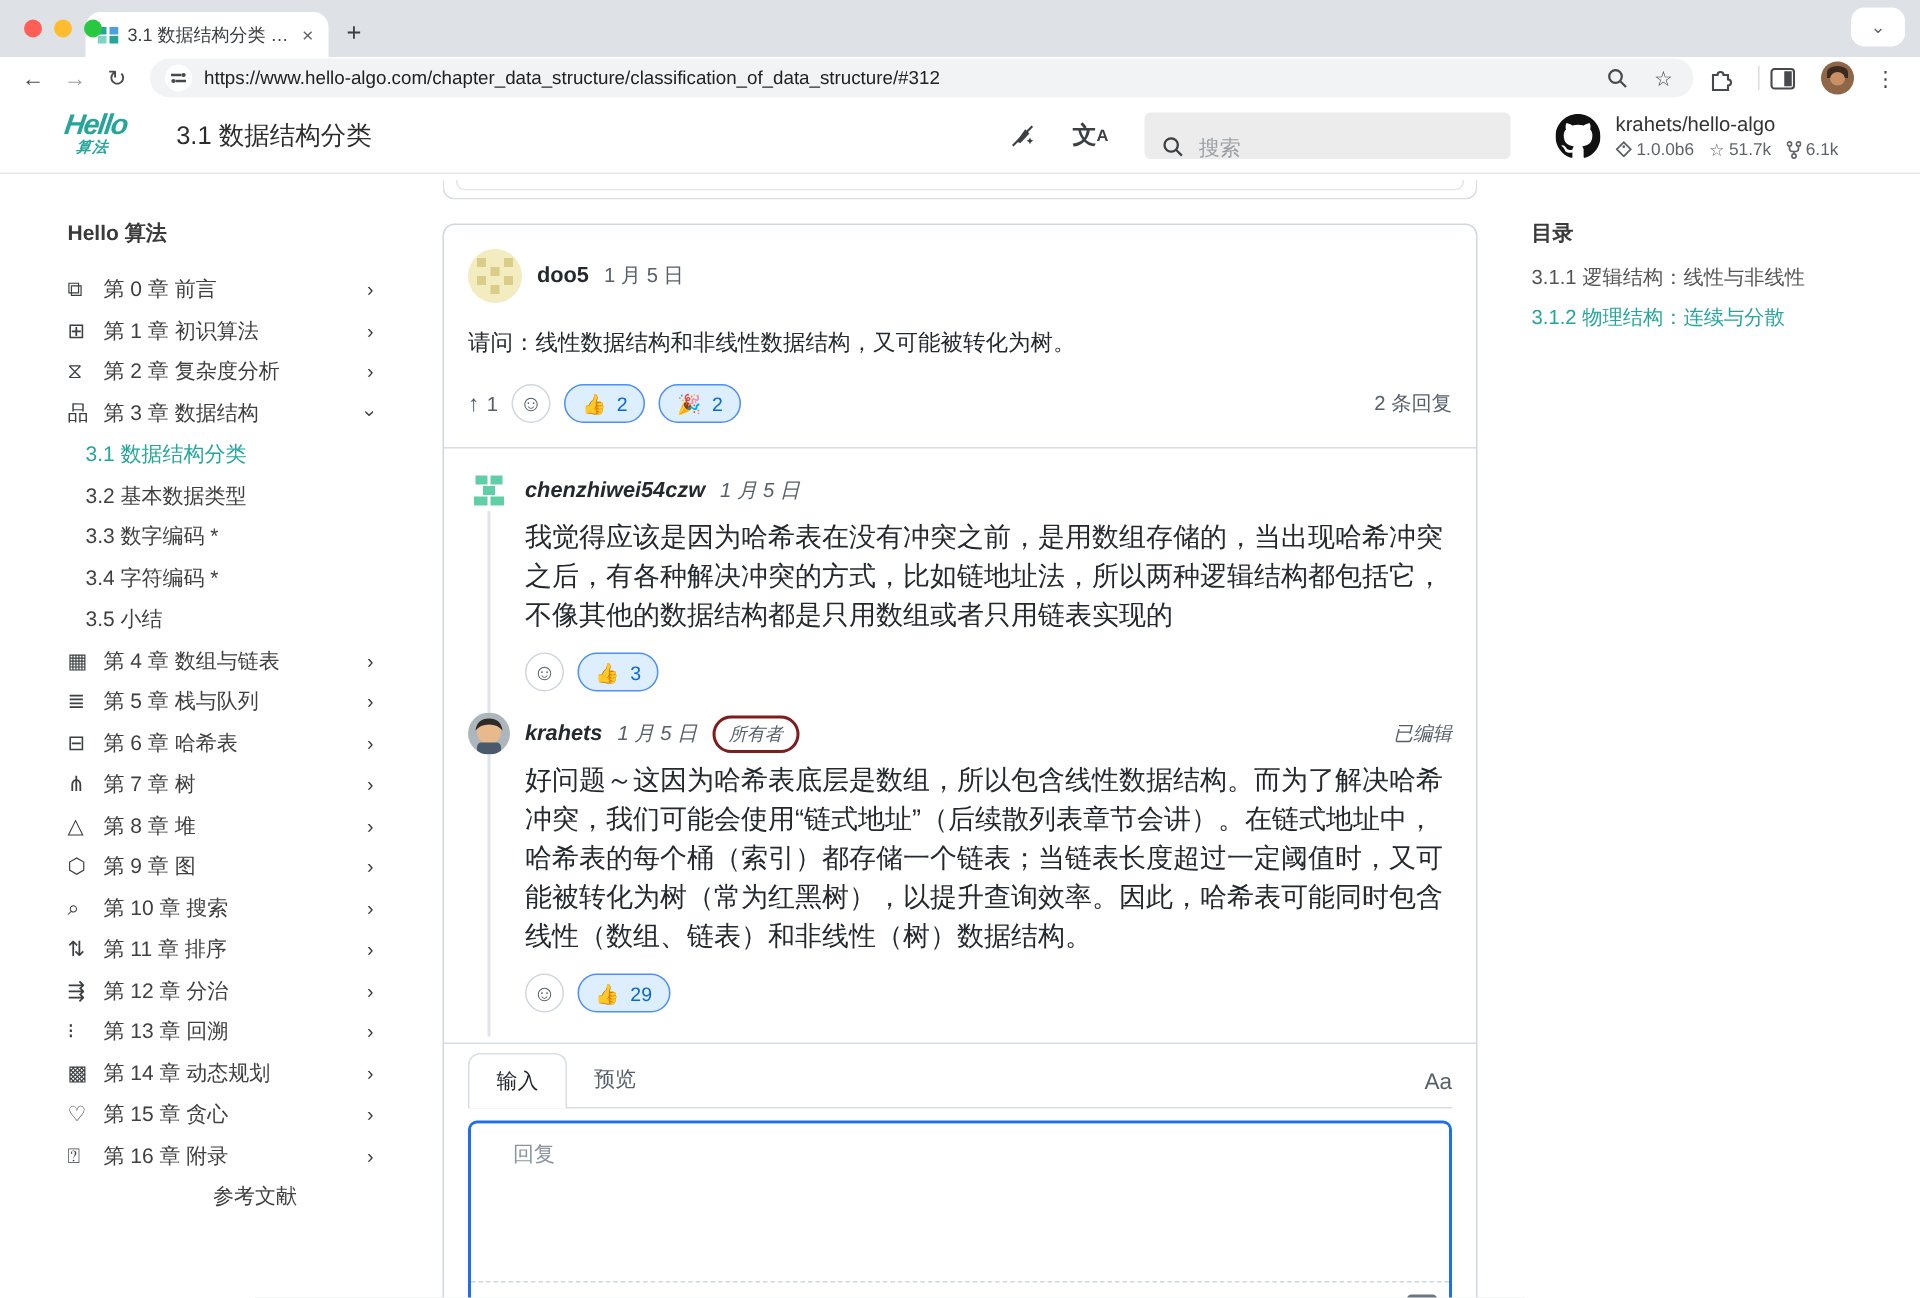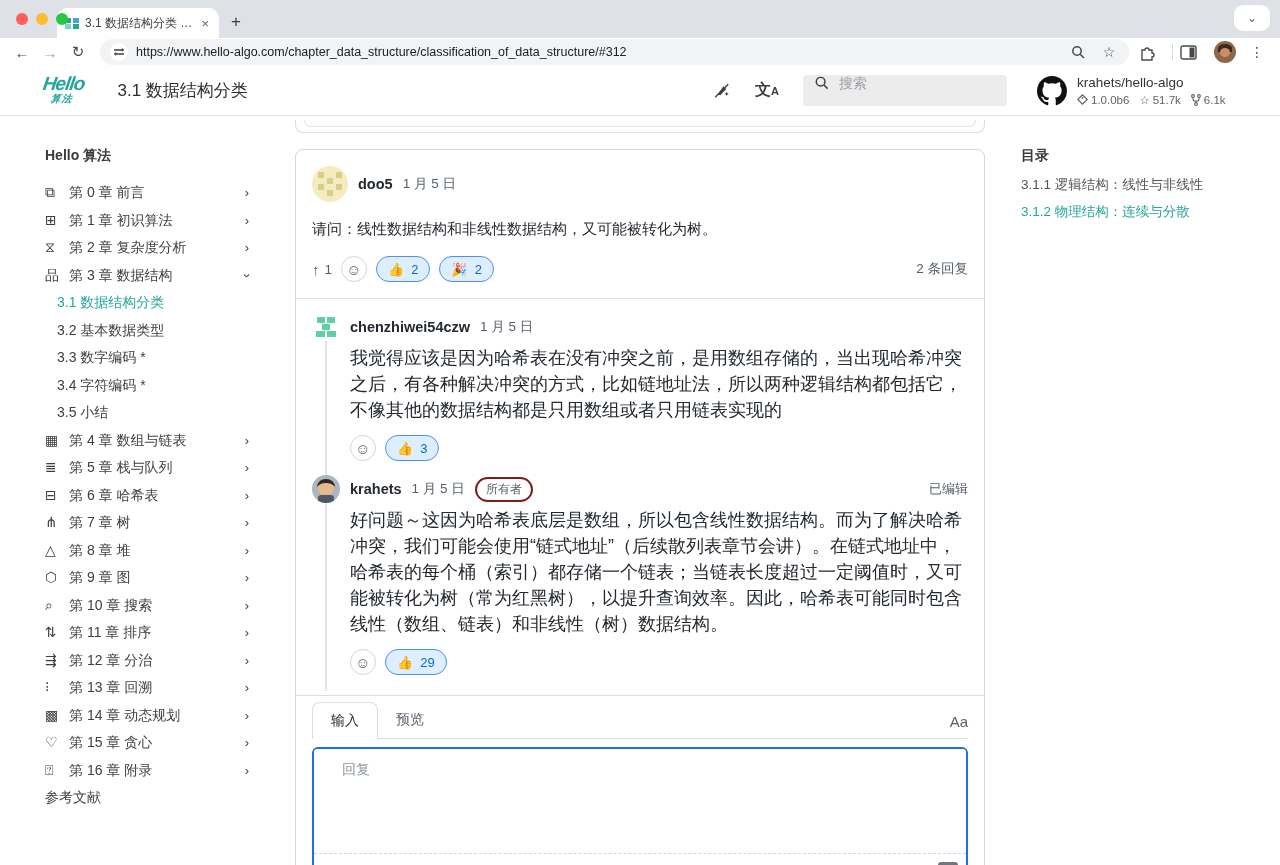--- a/index.html
+++ b/index.html
@@ -37,42 +37,42 @@
   
   .siteheader { height:50px; background:#fff; border-bottom:1px solid #e4e6e8; display:flex; align-items:center; padding:0 28px 0 42px; }
   .logo { color:#26a69a; font-weight:bold; font-style:italic; font-size:19px; letter-spacing:-1px;
           transform:skewX(-8deg); line-height:15px; text-align:center; }
   .logo small{ display:block; font-size:10px; letter-spacing:1px; }
   .page-title { margin-left:34px; font-size:17px; color:#2d2d2d; }
   .hspacer { flex:1; }
   .hicon { color:#3c4043; margin-right:24px; font-size:17px; display:flex; align-items:center; }
   .trans-ic { font-size:16px; font-weight:bold; }
   .trans-ic sub { font-size:11px; font-weight:bold; }
-  .searchbox { width:204px; height:31px; background:#ececec; border-radius:4px; display:flex; align-items:flex-start; padding:0 12px; gap:10px; }
+  .searchbox { width:244px; height:31px; background:#ececec; border-radius:4px; display:flex; align-items:flex-end; padding:0 12px; gap:10px; }
   .searchbox input { border:none; background:transparent; outline:none; font-size:14px; width:100%;
                      font-family:"Liberation Sans","DejaVu Sans",sans-serif; color:#333; }
   .searchbox input::placeholder { color:#9aa0a6; }
   .ghblock { display:flex; align-items:center; gap:10px; margin-left:30px; min-width:215px; }
   .ghcol { display:flex; flex-direction:column; gap:3px; }
   .ghname { font-size:13.5px; color:#333; }
   .ghstats { display:flex; gap:10px; font-size:11.5px; color:#5f6368; align-items:center; }
   .ghstat { display:flex; align-items:center; gap:3px; }
 
   
   .content { display:flex; background:#fff; height:749px; }
   .sidebar { width:295px; flex:none; padding:26px 0 0 45px; font-size:14px; color:#404040; }
   .site-name { font-weight:bold; color:#3a3a3a; margin-bottom:10px; line-height:27px; }
   .nav-item { display:flex; align-items:center; line-height:27.5px; height:27.5px; cursor:pointer; }
   .nav-ic { width:24px; color:#3c4043; font-size:14px; flex:none; }
   .nav-label { white-space:nowrap; }
   .nav-chev { margin-left:auto; margin-right:46px; color:#3c4043; font-size:13px; }
   .nav-chev.down { transform:rotate(90deg); }
   .nav-item.sub { padding-left:12px; }
   .nav-item.active .nav-label { color:#26a69a; }
-  .nav-footer { line-height:27.5px; cursor:pointer; }
+  .nav-footer { line-height:27.5px; cursor:pointer;text-align:center; }
 
   .main { width:690px; flex:none; padding-top:4px; }
   .partial-card { height:13px; border:1px solid #d8dee4; border-top:none; border-radius:0 0 8px 8px; position:relative; }
   .partial-card .inner { position:absolute; left:8px; right:8px; top:0; height:7px; border:1px solid #e3e6e9; border-top:none; border-radius:0 0 6px 6px; }
 
   .thread-card { margin-top:16px; border:1px solid #d0d7de; border-radius:8px; background:#fff; }
   .comment-head { display:flex; align-items:center; gap:10px; padding:16px 16px 0 16px; }
   .avatar36 { width:36px; height:36px; border-radius:50%; overflow:hidden; flex:none; }
   .avatar28 { width:28px; height:28px; border-radius:50%; overflow:hidden; flex:none; position:relative; z-index:1; }
   .author { font-weight:bold; font-size:14.5px; color:#24292f; }
@@ -85,21 +85,21 @@
   .upvote .arr { font-size:15px; }
   .smiley { width:26px; height:26px; border:1px solid #d0d7de; border-radius:50%; color:#57606a;
             display:flex; align-items:center; justify-content:center; font-size:15px; background:#fff; }
   .pill { height:26px; border:1px solid #4c8ff8; background:#ddeeff; border-radius:999px; display:inline-flex;
           align-items:center; gap:7px; padding:0 11px; font-size:13px; color:#0969da; }
   .replies-label { margin-left:auto; font-size:13.5px; color:#57606a; }
 
   .replies { border-top:1px solid #d8dee4; position:relative; padding:14px 16px 6px 16px; }
   .replies::before { content:""; position:absolute; left:29px; top:18px; bottom:4px; width:2px; background:#e1e4e8; }
   .reply { margin-bottom:14px; }
-  .reply-head { display:flex; align-items:center; gap:10px; }
+  .reply-head { display:flex; align-items:center; gap:10px;font-style:italic; }
   .reply-body { margin:4px 0 0 38px; font-size:18px; line-height:26px; color:#24292f; }
   .reply-reactions { display:flex; align-items:center; gap:9px; margin:12px 0 4px 38px; }
 
   .editor { border-top:1px solid #d8dee4; padding:6px 16px 16px 16px; }
   .tabs { display:flex; align-items:flex-end; border-bottom:1px solid #d8dee4; position:relative; }
   .tabbtn { font-size:14px; color:#57606a; padding:9px 18px; cursor:pointer; }
   .tabbtn.active { color:#24292f; background:#fff; border:1px solid #d8dee4; border-bottom:none;
                    border-radius:8px 8px 0 0; margin-bottom:-1px; }
   .format-btn { margin-left:auto; font-size:15px; color:#57606a; padding-bottom:8px; }
   .editor-box { margin-top:8px; border:2px solid #1f6feb; border-radius:6px; overflow:hidden; }

